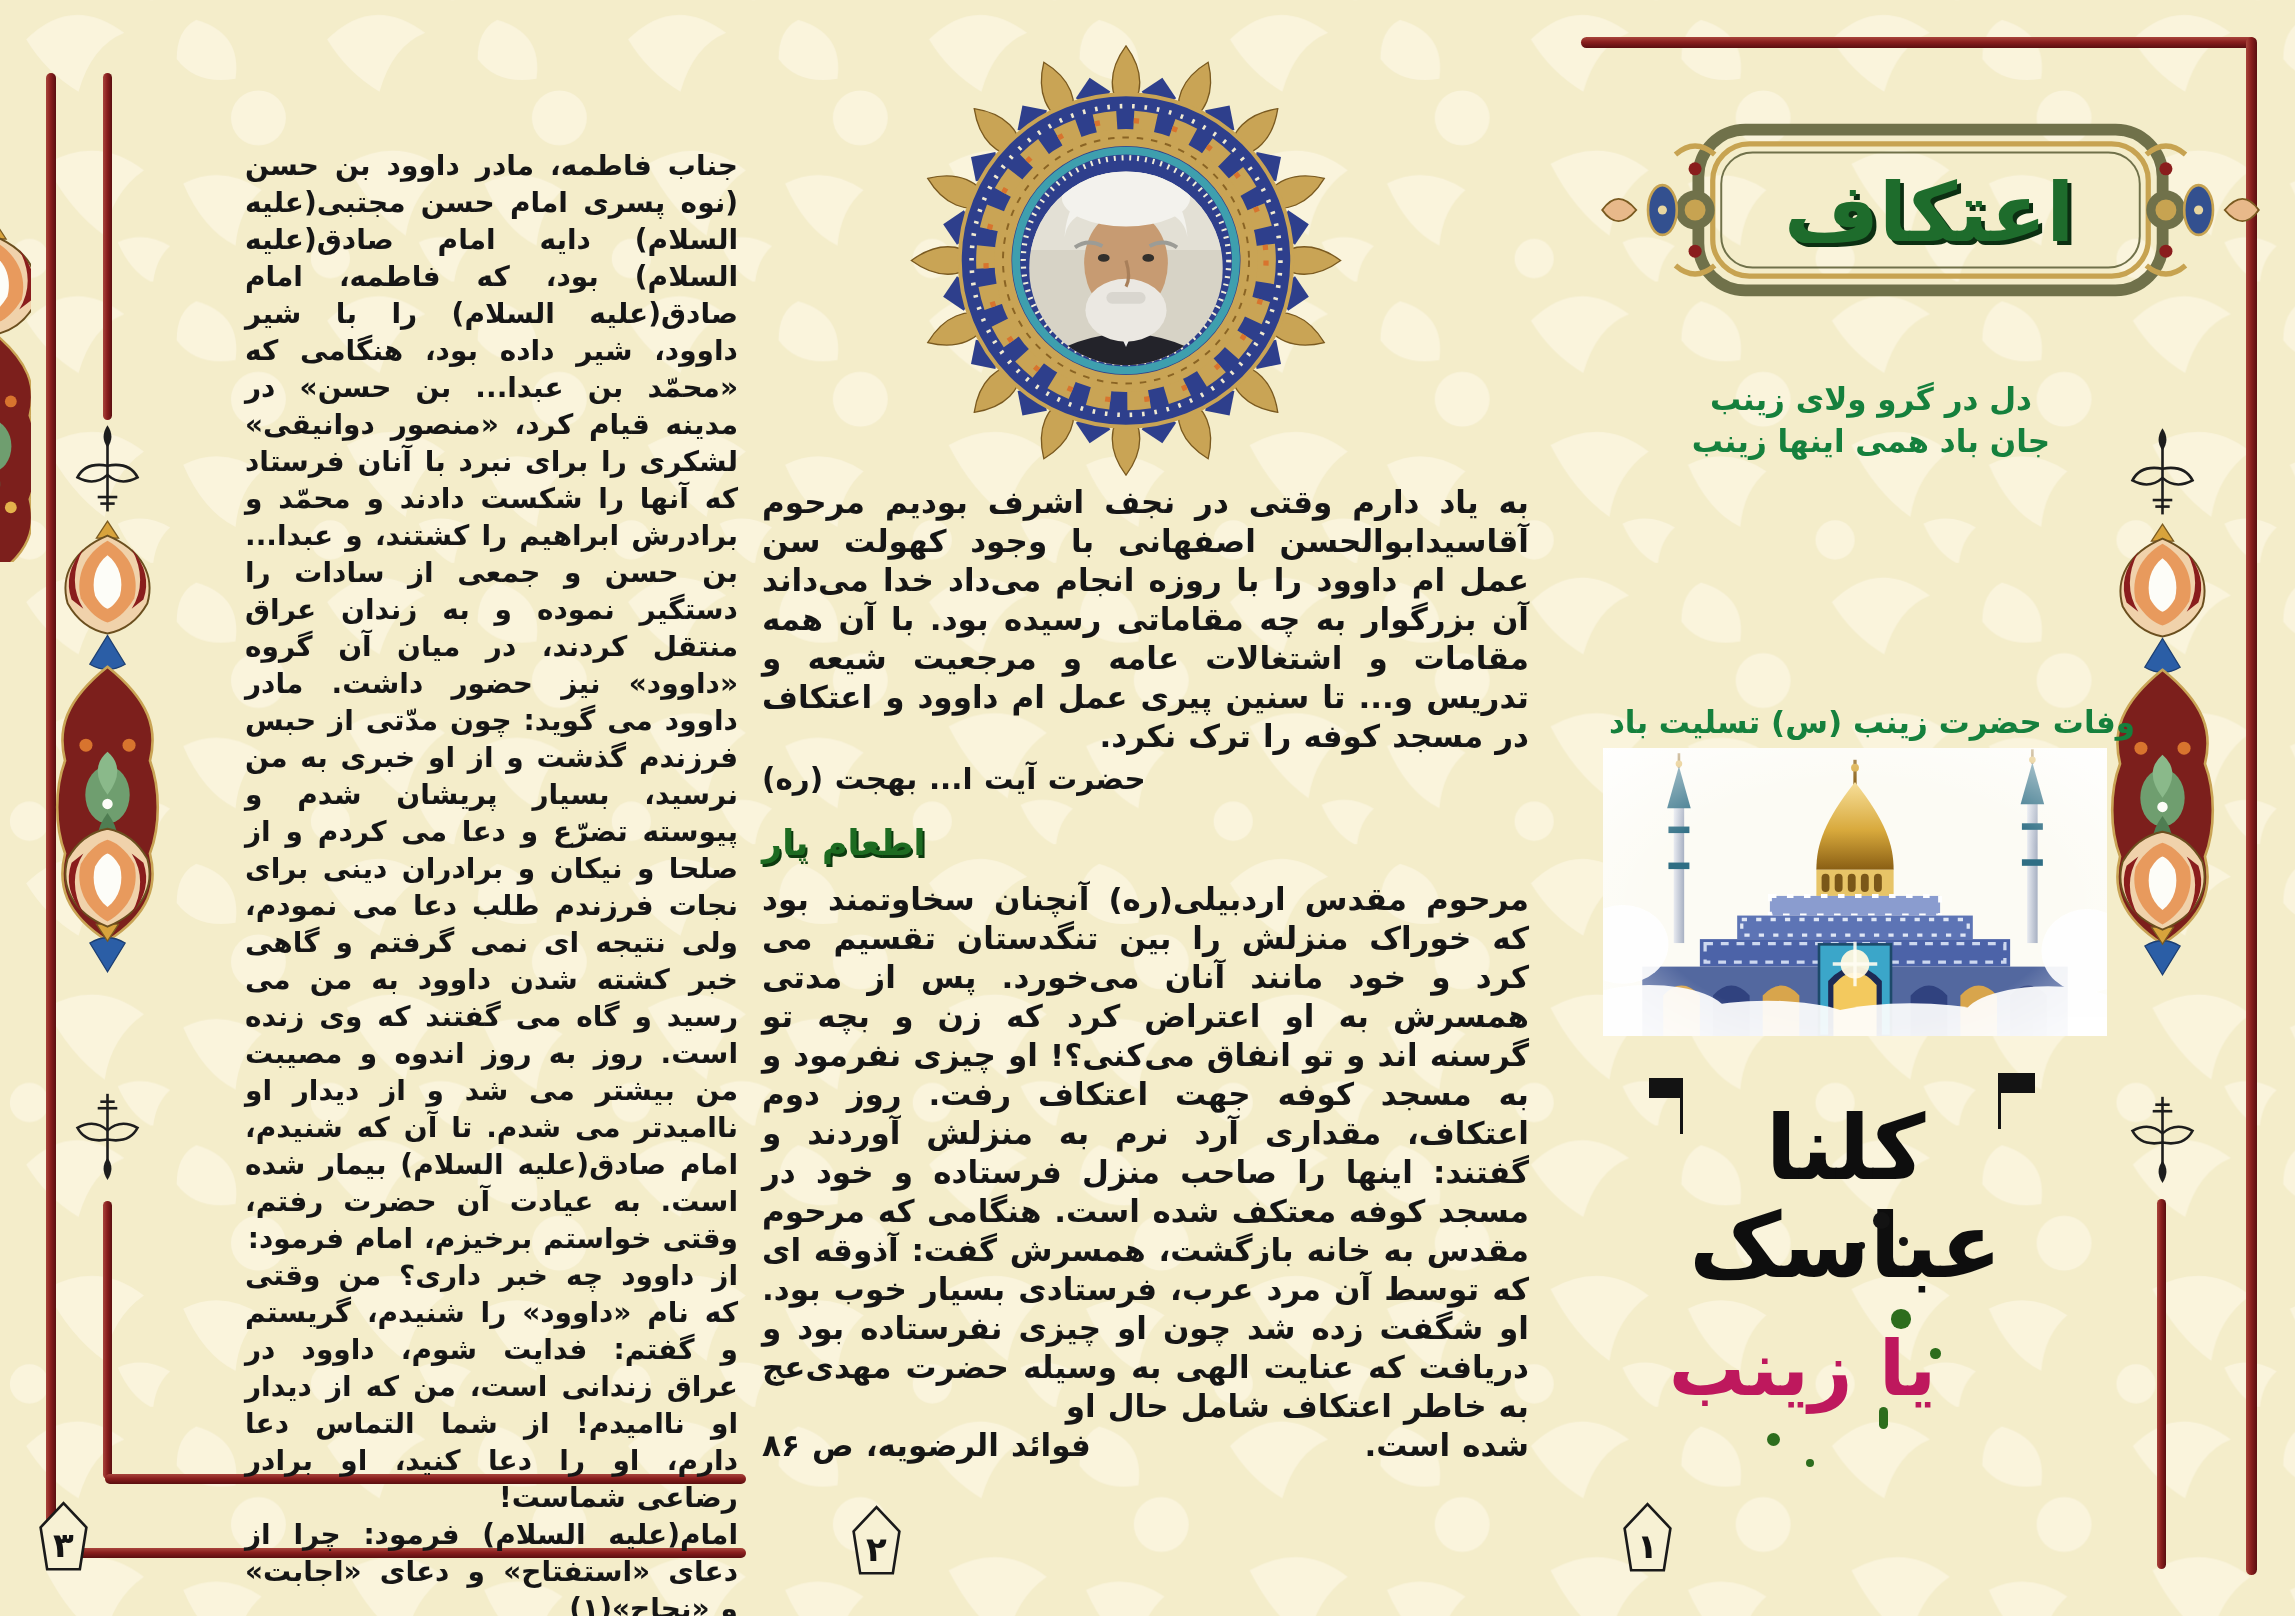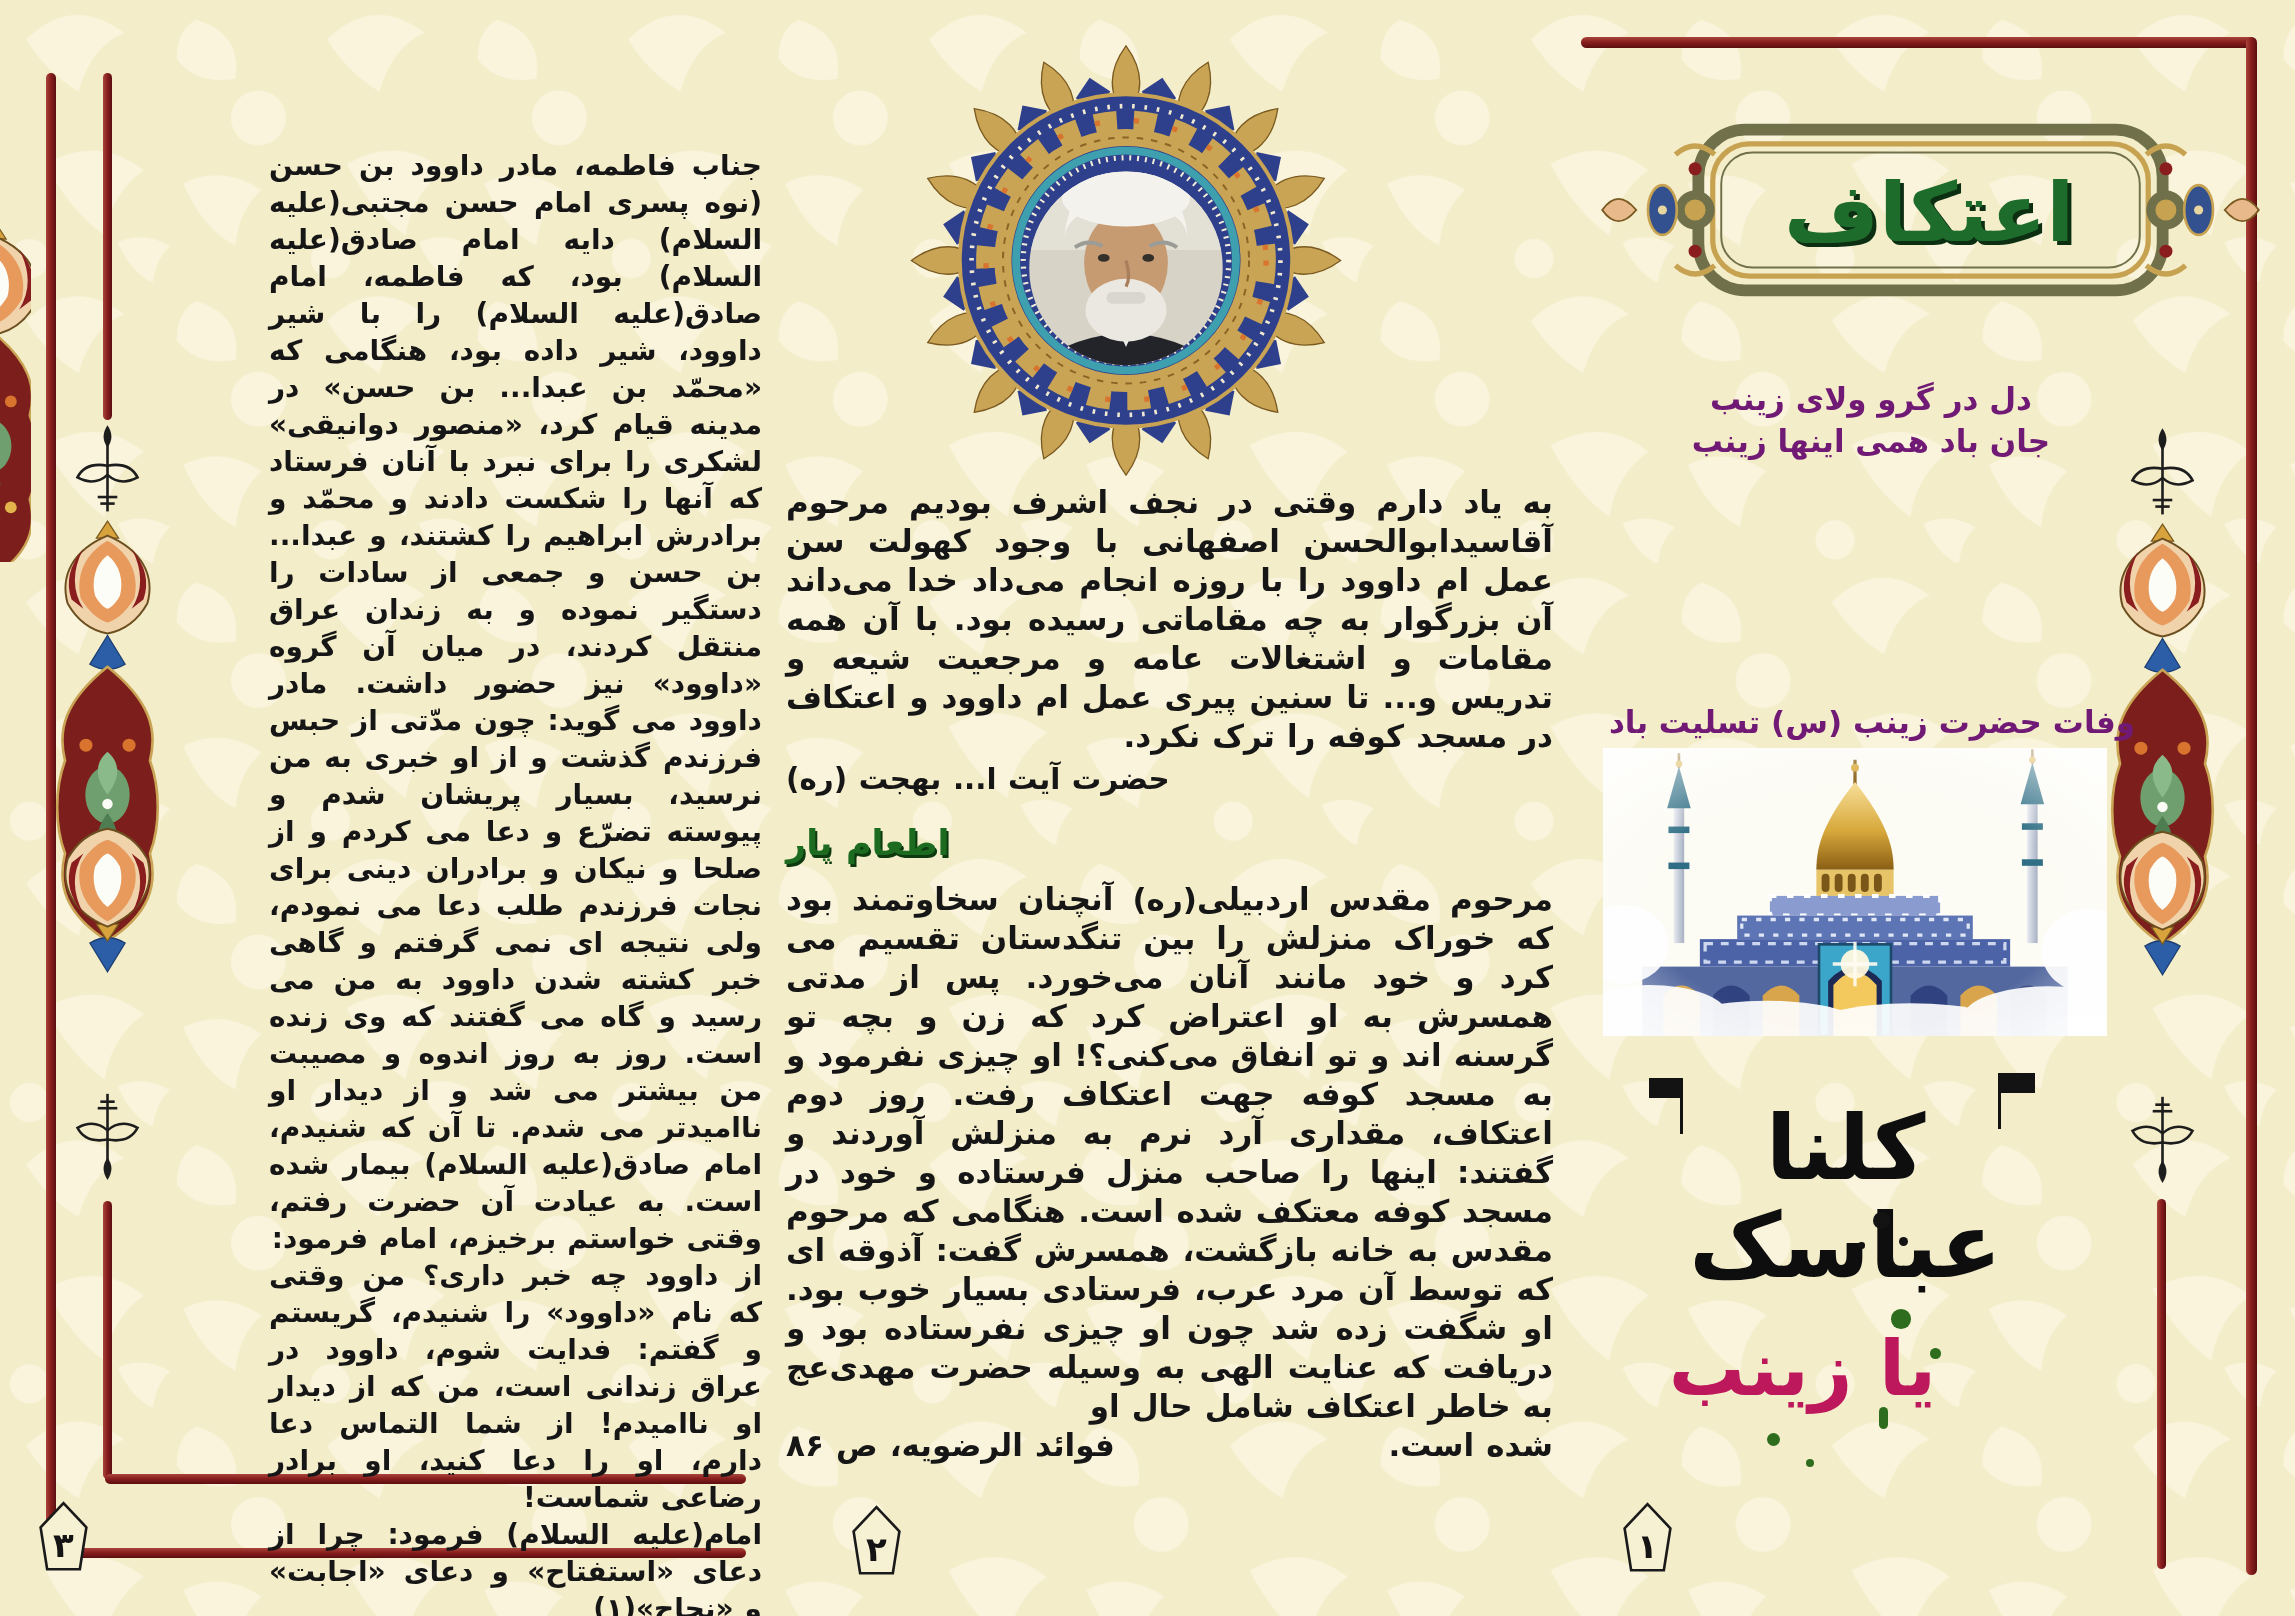--- a/index.html
+++ b/index.html
@@ -11,37 +11,36 @@
   .abs{position:absolute;}
   
   .mline{position:absolute;border-radius:5.9px;}
   .mline.v{background:linear-gradient(90deg,#a8453c 0%,#8a1f1e 45%,#5a0e10 100%);}
   .mline.h{background:linear-gradient(180deg,#a8453c 0%,#8a1f1e 45%,#5a0e10 100%);}
   
   .rtl{direction:rtl;unicode-bidi:embed;}
   .body-text{
     direction:rtl;text-align:justify;color:#161616;font-weight:bold;
     word-spacing:1.3px;
-    margin-left:24px;
   }
   .body-text p{margin:0;}
   #p3-body{font-size:28px;line-height:37px;}
   #p2-text{font-size:31px;line-height:39px;}
   #p2-text .attribution{text-align:left;font-size:29.4px;margin:3.9px 0 0 0;}
   #p2-text h2{margin:25px 0 17px 0;text-align:left;font-size:35px;}
   .h-burgundy{
     color:#8d2b4a;font-weight:bold;text-align:center;
     text-shadow:-1.3px -1.3px 0 #e6c3ca,2.6px 2.6px 0 #4e1126;
   }
   .h-green{color:#1d6b21;font-weight:bold;text-shadow:2px 2.6px 0 #0c3a0e;}
   .h-green-black{
     color:#2e7d32;font-weight:bold;text-align:center;
     text-shadow:-1.3px -1.3px 0 #9fce9f,3.9px 3.9px 0 #131313;
   }
-  .poem{direction:rtl;text-align:center;font-weight:bold;color:#701a75;
+  .poem{direction:rtl;text-align:center;font-weight:bold;color:#15803d;
     font-size:31px;line-height:42px;}
   .lastline{display:flex;justify-content:space-between;direction:rtl;margin-top:0;}
   
   .pent{position:absolute;width:51px;height:71px;}
   .pent text{font-family:"DejaVu Sans",sans-serif;font-weight:bold;font-size:52px;fill:#141414;}
   
   #callig-black{
     direction:rtl;text-align:center;font-weight:bold;color:#0e0e0e;
     font-size:90px;line-height:98px;letter-spacing:-1.3px;
   }

